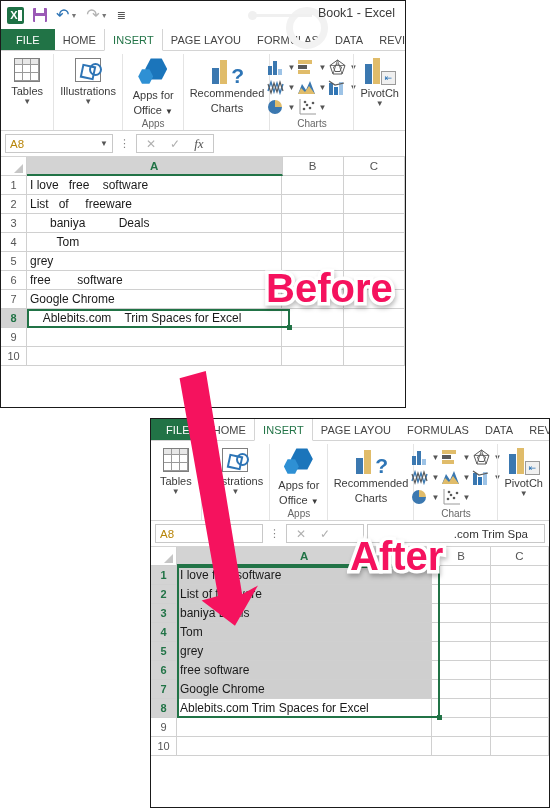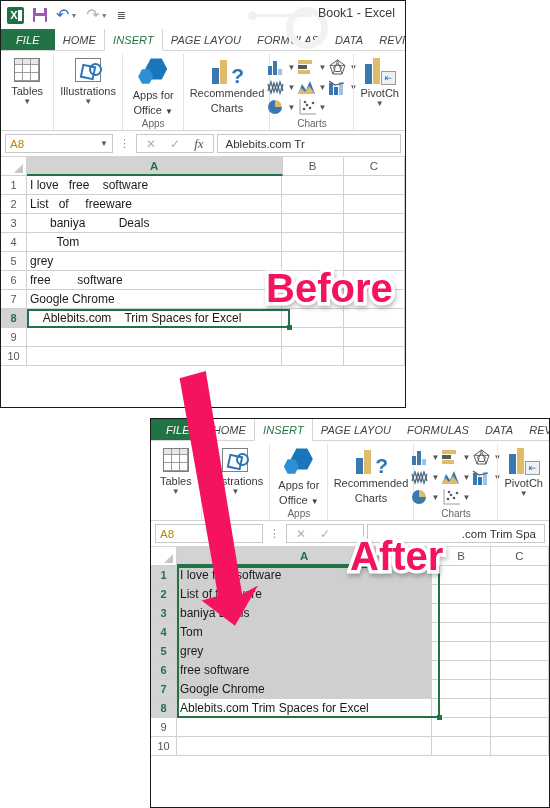--- a/index.html
+++ b/index.html
@@ -87,21 +87,20 @@
   }
 
   
   .tab-strip {
     display: flex;
     height: 22px;
     background: #ffffff;
     border-bottom: 1px solid #d4d4d4;
     align-items: stretch;
     font-size: 11px;
-    font-style: italic;
   }
   .tab {
     display: flex; align-items: center;
     padding: 0 8px;
     color: #444;
     white-space: nowrap;
     letter-spacing: .1px;
   }
   .tab-file {
     background: #217346; color: #ffffff;
@@ -520,21 +519,20 @@
       <div class="namebox">
         <span>A8</span>
         <span class="nb-caret">▼</span>
       </div>
       <span class="dots-v">⋮</span>
       <div class="fx-group">
         <span>✕</span>
         <span class="ok">✓</span>
         <span class="fx-italic">fx</span>
       </div>
-      <div class="fbar-content">Ablebits.com   Tr</div>
     </div>
 
     <div class="grid-head">
       <div class="corner"></div>
       <div class="colhead sel" style="width:263px;">A</div>
       <div class="colhead" style="width:63px;">B</div>
       <div class="colhead" style="width:63px;">C</div>
     </div>
 
     <div class="grid-body">
@@ -767,21 +765,21 @@
     <div class="fbar">
       <div class="namebox">
         <span>A8</span>
       </div>
       <span class="dots-v">⋮</span>
       <div class="fx-group">
         <span>✕</span>
         <span class="ok">✓</span>
         <span class="fx-italic" style="opacity:0">fx</span>
       </div>
-      <div class="fbar-content" style="justify-content:flex-end; padding-right:8px;">.com Trim Spa</div>
+      <div class="fbar-content" style="justify-content:flex-end; padding-right:16px;">.com Trim Spa</div>
     </div>
 
     <div class="grid-head">
       <div class="corner"></div>
       <div class="colhead sel" style="width:263px;">A</div>
       <div class="colhead" style="width:60px;">B</div>
       <div class="colhead" style="width:60px;">C</div>
     </div>
 
     <div class="grid-body">

